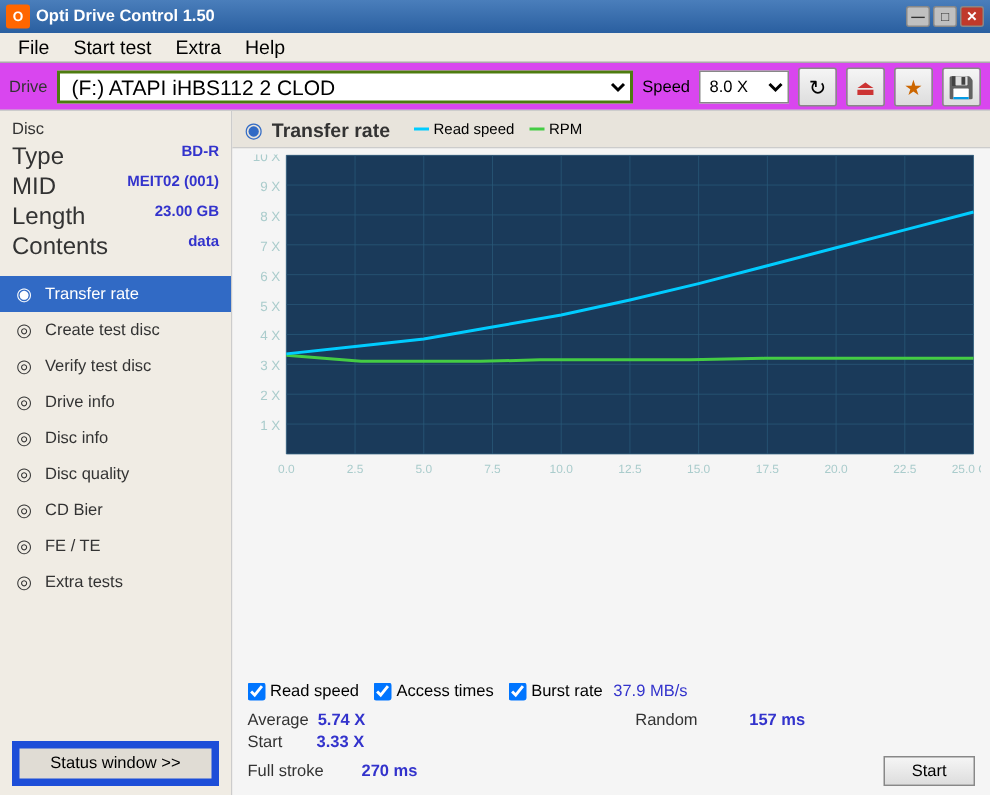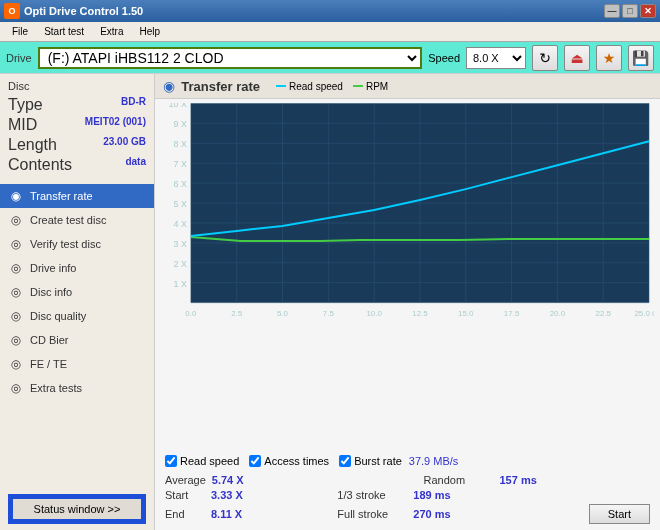--- a/index.html
+++ b/index.html
@@ -22,26 +22,26 @@
     #titlebar .win-btn.close { background: #c0392b; color: white; }
 
     
     #menubar {
       height: 20px;
       background: #f0ece4;
       display: flex; align-items: center;
       padding: 0 4px;
       border-bottom: 1px solid #aaa;
     }
-    #menubar .menu-item { padding: 2px 8px; cursor: pointer; font-size: 10px; }
+    #menubar .menu-item { padding: 2px 8px; cursor: pointer; font-size: 13px; }
 
     
     #drivebar {
       height: 32px;
-      background: #5eead4;
+      background: #d946ef;
       display: flex; align-items: center;
       padding: 2px 6px;
       gap: 6px;
       border-bottom: 1px solid #ccc;
     }
     #drivebar .drive-label { font-size: 11px; color: #333; }
     #drivebar .drive-select {
       flex: 1; height: 22px; font-size: 14px;
       background: white; border: 2px solid #4d7c0f;
       padding: 0 4px;
@@ -344,32 +344,24 @@
           <span class="stat-key2">Random</span>
           <span class="stat-val2">157 ms</span>
         </div>
       </div>
 
       <div class="stats-row">
         <div class="stat-group">
           <span class="stat-key">Start</span>
           <span class="stat-val">3.33 X</span>
         </div>
-        <div class="stat-group">
-          <span class="stat-key2">1/3 stroke</span>
-          <span class="stat-val2">189 ms</span>
-        </div>
         <div class="stat-group"></div>
       </div>
 
       <div class="stats-row">
-        <div class="stat-group">
-          <span class="stat-key">End</span>
-          <span class="stat-val">8.11 X</span>
-        </div>
         <div class="stat-group">
           <span class="stat-key2">Full stroke</span>
           <span class="stat-val2">270 ms</span>
         </div>
         <div class="stat-group" style="justify-content: flex-end;">
           <button class="start-btn">Start</button>
         </div>
       </div>
     </div>
   </div>

